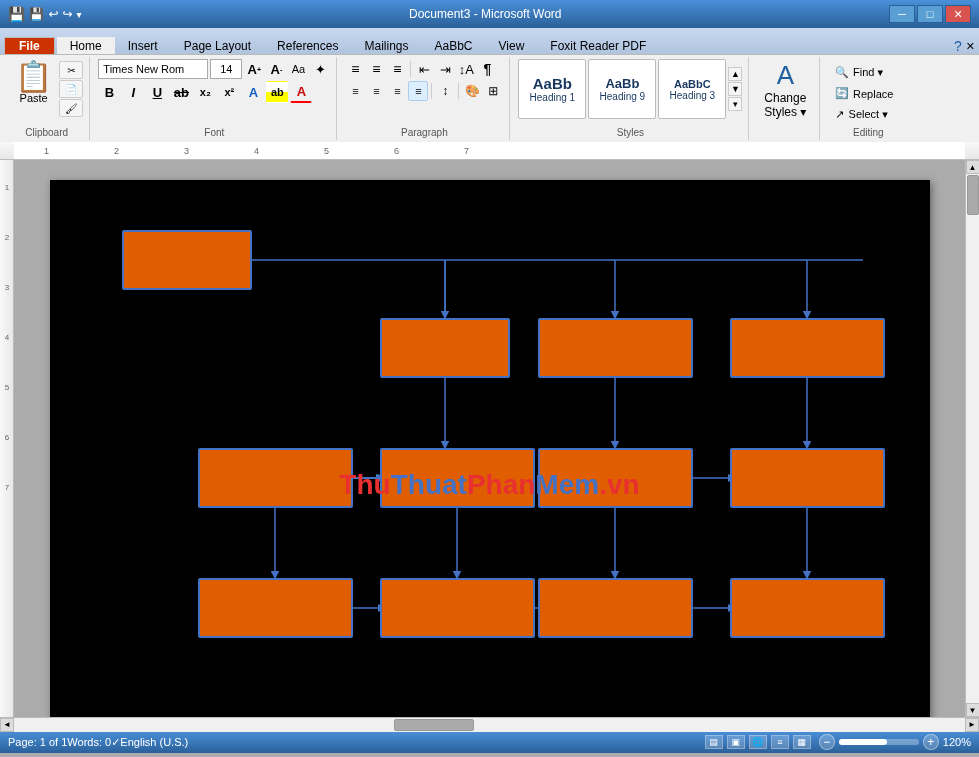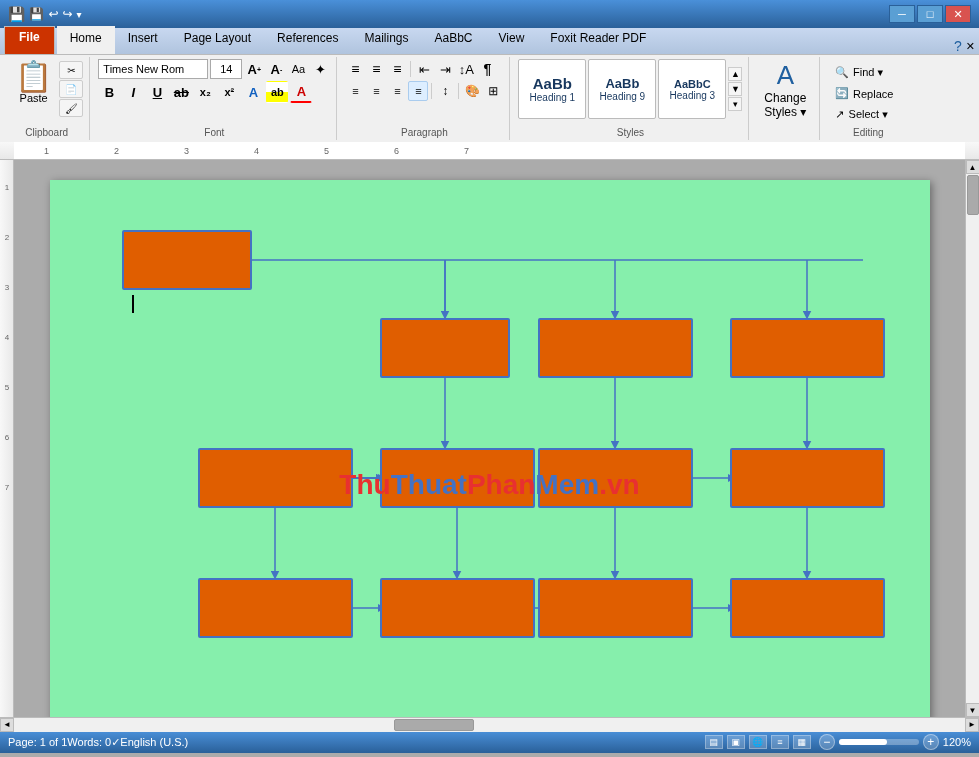--- a/index.html
+++ b/index.html
@@ -32,22 +32,23 @@
       background: linear-gradient(to bottom, #c8d8f0, #b0c4de);
       padding: 0 4px;
       height: 26px;
     }
     .ribbon-tab {
       padding: 4px 12px;
       font-size: 12px;
       cursor: pointer;
       border: 1px solid transparent;
       border-bottom: none;
-      height: 28px;
-      display: flex;
+      height: 17px;
+      display: flex;
+      align-items: center;
     }
     .ribbon-tab.active {
       background: #f0f0f0;
       border-color: #bbb;
       border-bottom-color: #f0f0f0;
       font-weight: bold;
     }
 
     
     #ribbon-content {
@@ -176,21 +177,21 @@
 
     
     #doc-area {
       flex: 1;
       background: #ababab;
       overflow: auto;
       padding: 20px;
     }
 
     #doc-page {
-      background: #86efac;
+      background: #000000;
       width: 880px;
       min-height: 540px;
       margin: 0 auto;
       box-shadow: 2px 2px 8px rgba(0,0,0,0.4);
       padding: 20px;
       position: relative;
     }
 
     
     #right-scrollbar {
@@ -296,20 +297,21 @@
 <body>
 
 <div id="title-bar">
   <div class="quick-access">
     <span style="font-size:14px;">💾</span>
     <span style="font-size:12px;">💾</span>
     <span style="font-size:12px;">↩</span>
     <span style="font-size:12px;">↪</span>
     <span style="font-size:10px;">▾</span>
   </div>
+  <div class="title-text">Document3 - Microsoft Word</div>
   <div class="win-controls">
     <div class="win-btn">─</div>
     <div class="win-btn">□</div>
     <div class="win-btn close">✕</div>
   </div>
 </div>
 
 <div id="tab-bar">
   <div class="ribbon-tab active" style="background:#cc3300; color:white; border-radius:0; padding: 3px 14px; margin-right: 2px;">
     <span>File</span>

